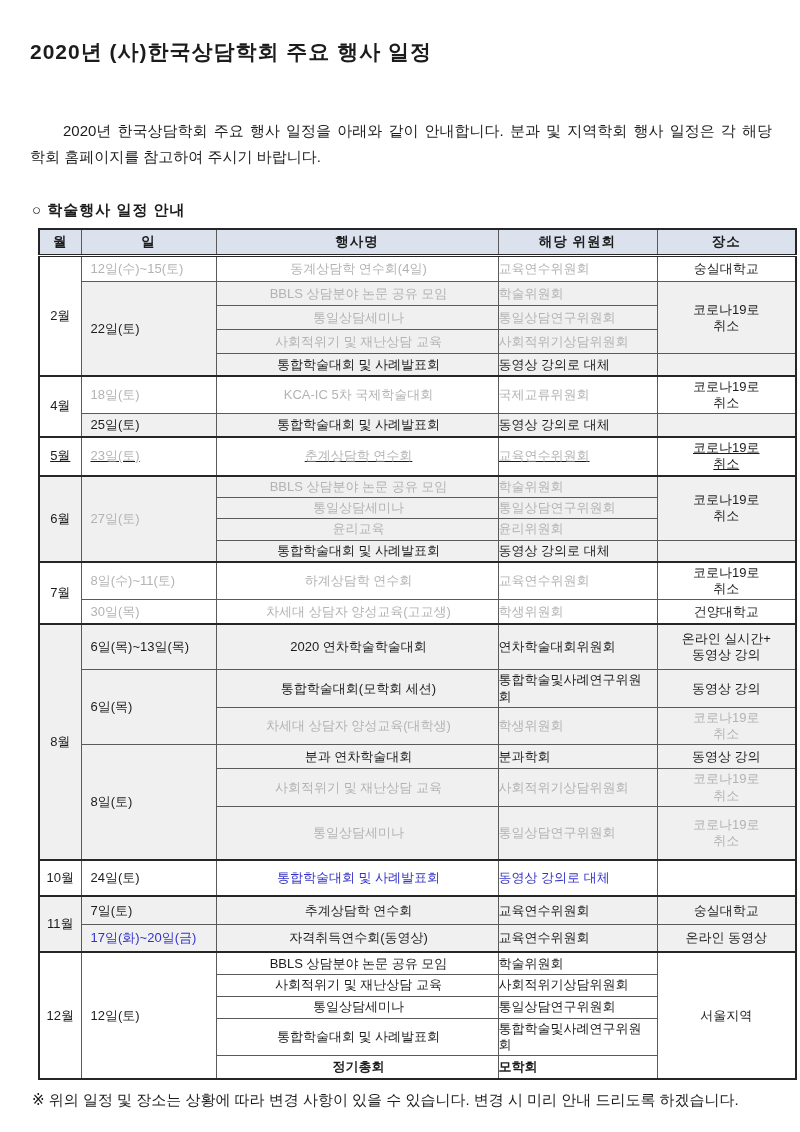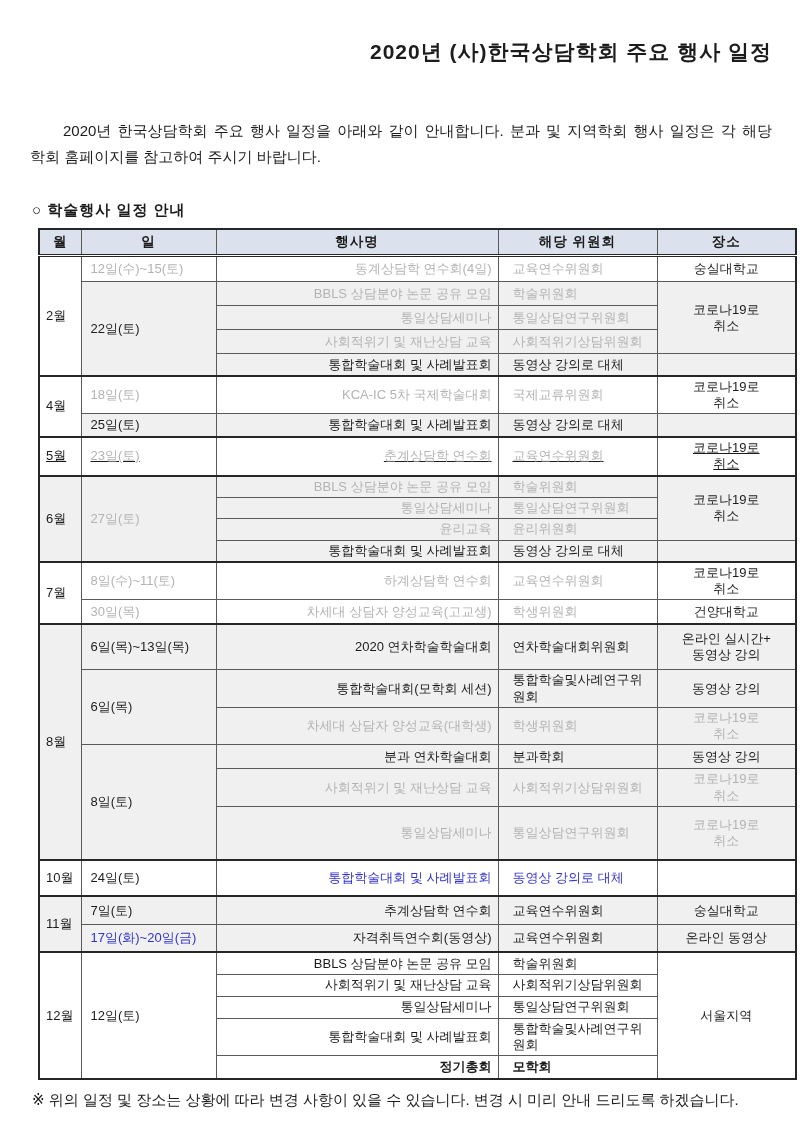--- a/index.html
+++ b/index.html
@@ -12,21 +12,21 @@
     --line-heavy:#262626;
   }
   html,body{margin:0;padding:0;background:#ffffff;}
   body{
     width:800px;height:1132px;box-sizing:border-box;
     padding:26px 28px 0 30px;
     font-family:"Liberation Sans","DejaVu Sans",sans-serif;
     color:var(--ink);
   }
   .doc-title{
-    font-size:21px;font-weight:bold;text-align:right;
+    font-size:21px;font-weight:bold;text-align:left;
     letter-spacing:1px;margin:12px 0 16px 0;
   }
   .intro{
     margin:52px 0 0 0;font-size:15px;line-height:1.75;
     text-align:justify;text-indent:2.2em;word-break:keep-all;
   }
   .section-heading{
     margin:30px 0 8px 2px;font-size:15px;font-weight:bold;letter-spacing:1px;
   }
   table.schedule{
@@ -39,24 +39,24 @@
     border:1px solid var(--line-inner);
     padding:2px 6px;vertical-align:middle;
     white-space:pre-line;overflow:hidden;
   }
   .schedule th{
     background:var(--header-bg);
     font-weight:bold;text-align:center;font-size:13.5px;
     border-bottom:3px double var(--line-heavy);
     padding:4px 2px;letter-spacing:1px;
   }
-  .schedule td.col-month{padding:2px 6px;}
+  .schedule td.col-month{text-align:center;padding:2px 6px;}
   .schedule td.col-date{text-align:left;padding-left:9px;}
-  .schedule td.col-event{text-align:right;padding-left:9px;}
-  .schedule td.col-committee{text-align:left;padding-left:14px;}
+  .schedule td.col-event{text-align:center;padding-left:9px;}
+  .schedule td.col-committee{text-align:left;padding-left:0;}
   .schedule td.col-venue{text-align:center;padding:2px 3px;}
   .schedule tr.band > td{background:var(--band-bg);}
   .schedule tr.sep > td{border-top:2px solid var(--line-heavy);}
   .schedule td.muted{color:var(--muted-text);}
   .schedule td.blue{color:var(--accent-blue);}
   .footnote{
     margin:7px 0 0 2px;font-size:15px;line-height:1.7;
     text-align:justify;word-break:keep-all;
     padding-left:2.3em;text-indent:-2.3em;
   }

